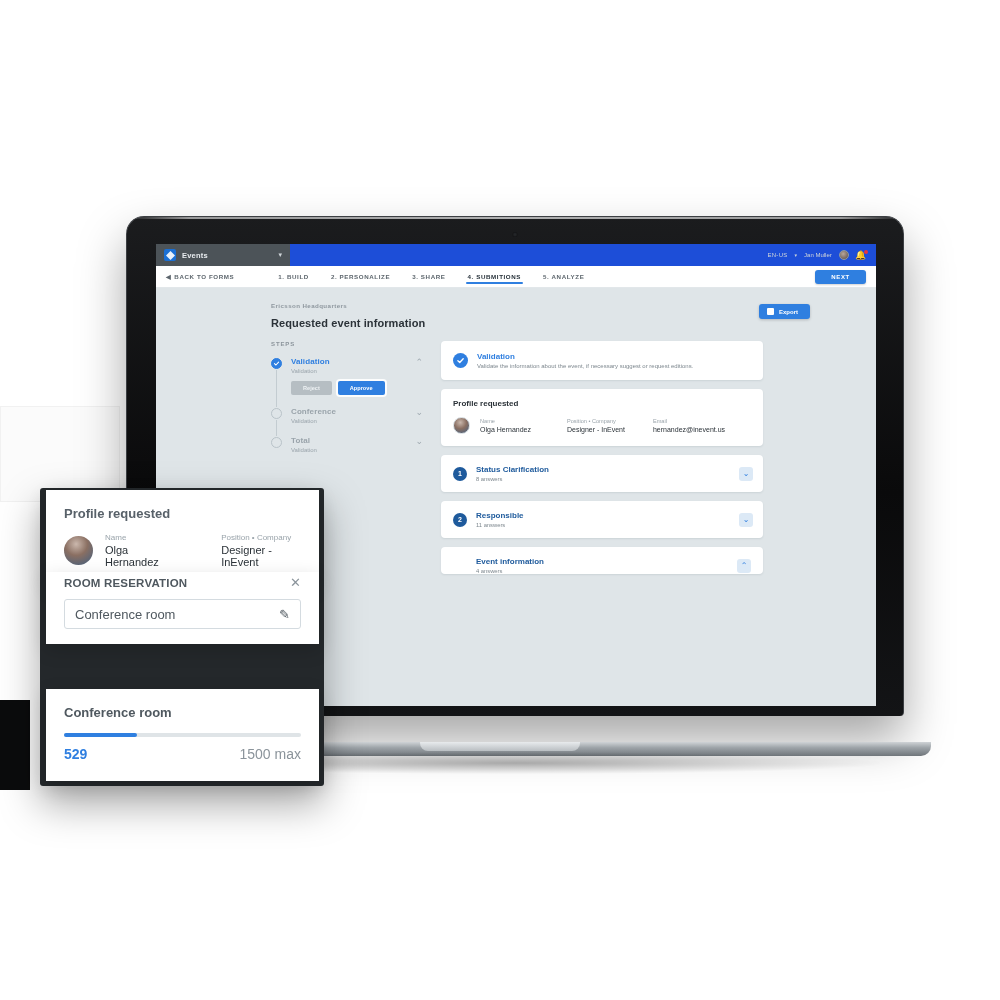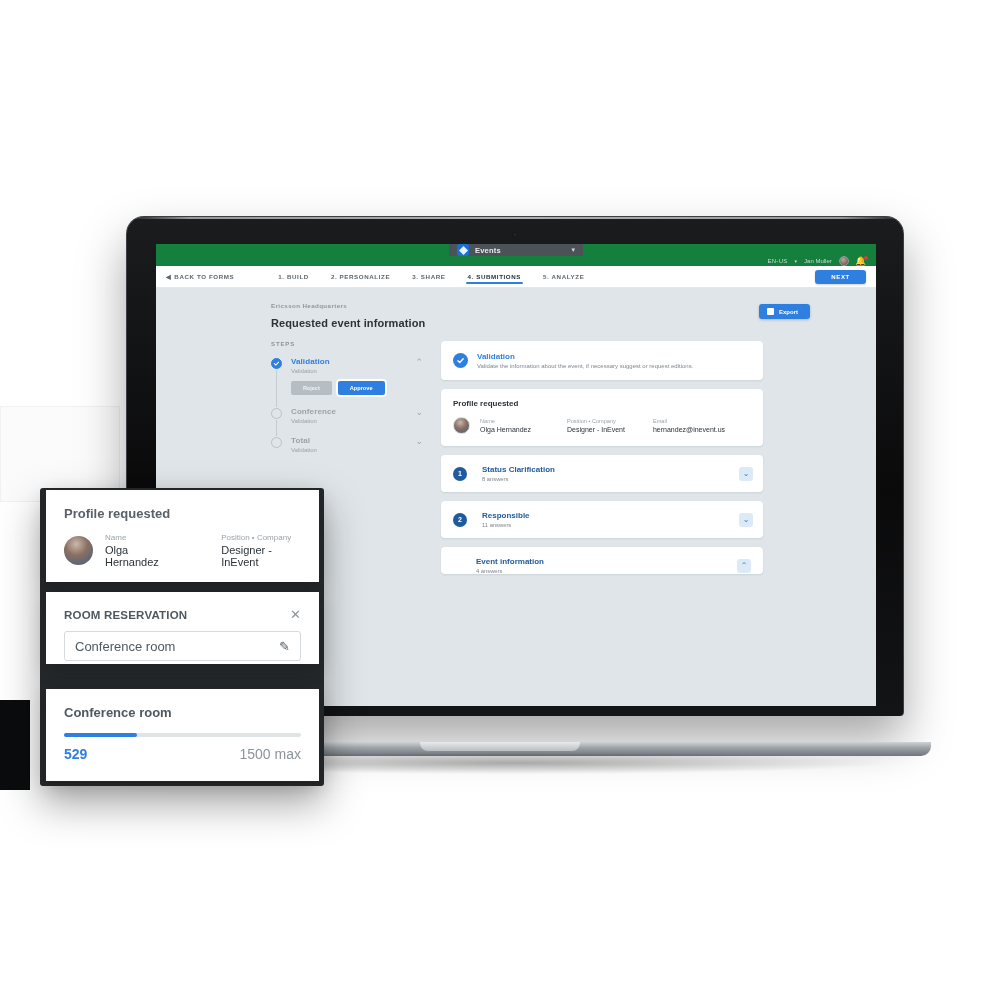--- a/index.html
+++ b/index.html
@@ -71,23 +71,22 @@
   .mb-shadow {
     position:absolute; left: 150px; top: 752px;
     width: 730px; height: 22px;
     background: radial-gradient(ellipse at center, rgba(0,0,0,.30) 0%, rgba(0,0,0,0) 72%);
   }
 
   
   .app { position:absolute; inset:0; background:#dfe5e8; }
 
   .topbar {
-    height: 22px; background:#15803d; display:flex; align-items:center;
+    height: 22px; background:#1d4ed8; display:flex; align-items:center;
     position:relative;
-    flex-direction:column;
   }
   .tb-left {
     width:134px; height:100%; background:#4c5358;
     display:flex; align-items:center; gap:6px; padding:0 8px;
   }
   .tb-logo {
     width:12px; height:12px; border-radius:2px; background:#1a6fd4;
     display:flex; align-items:center; justify-content:center;
     transform: rotate(0deg);
   }
@@ -211,21 +210,21 @@
     width:17px; height:17px; border-radius:50%; flex:none;
     background: radial-gradient(circle at 42% 30%, #c9b7ac 0%, #8a6f62 45%, #3f5f82 100%);
     border:1px solid #d4dbe0;
   }
   .cp-field { margin-left:10px; }
   .cp-field.f2 { margin-left:36px; }
   .cp-field.f3 { margin-left:28px; }
   .cp-lbl { color:#9aa4ab; font-size:5.6px; }
   .cp-val { color:#2b3238; font-size:7px; margin-top:2px; }
 
-  .card-acc { display:flex; align-items:center; padding:10px 10px 10px 12px;gap:6px; }
+  .card-acc { display:flex; align-items:center; padding:10px 10px 10px 12px; }
   .acc-num {
     width:14px; height:14px; border-radius:50%; background:#1e5a9c; color:#fff;
     font-size:7px; font-weight:bold; flex:none;
     display:flex; align-items:center; justify-content:center;
   }
   .acc-txt { margin-left:9px; flex:1; }
   .acc-title { color:#1e5a9c; font-size:8px; font-weight:bold; }
   .acc-sub { color:#7d878e; font-size:5.8px; margin-top:2px; }
   .acc-toggle {
     width:14px; height:14px; border-radius:3px; background:#dce9f6;
@@ -252,21 +251,21 @@
   .ov-frame {
     position:absolute; left:40px; top:488px; width:284px; height:298px;
     background:#24282b; border-radius:3px;
     box-shadow:0 18px 40px rgba(0,0,0,.35);
   }
   .ov-card {
     position:absolute; left:46px; width:273px; background:#fff;
     box-shadow:0 6px 18px rgba(0,0,0,.16);
   }
   #ov-profile { top:490px; height:92px; padding:16px 18px; }
-  #ov-room    { top:592px; height:72px; padding:16px 18px; }
+  #ov-room    { top:572px; height:72px; padding:4px 18px; }
   #ov-conf    { top:689px; height:92px; padding:16px 18px; }
 
   .ovp-title { color:#586169; font-size:13px; font-weight:bold; }
   .ovp-row { display:flex; align-items:center; margin-top:12px; }
   .ovp-avatar {
     width:29px; height:29px; border-radius:50%; flex:none;
     background: radial-gradient(circle at 42% 28%, #cbb8ad 0%, #8a6f62 42%, #3f5f82 100%);
   }
   .ovp-f1 { margin-left:12px; }
   .ovp-f2 { margin-left:46px; }

